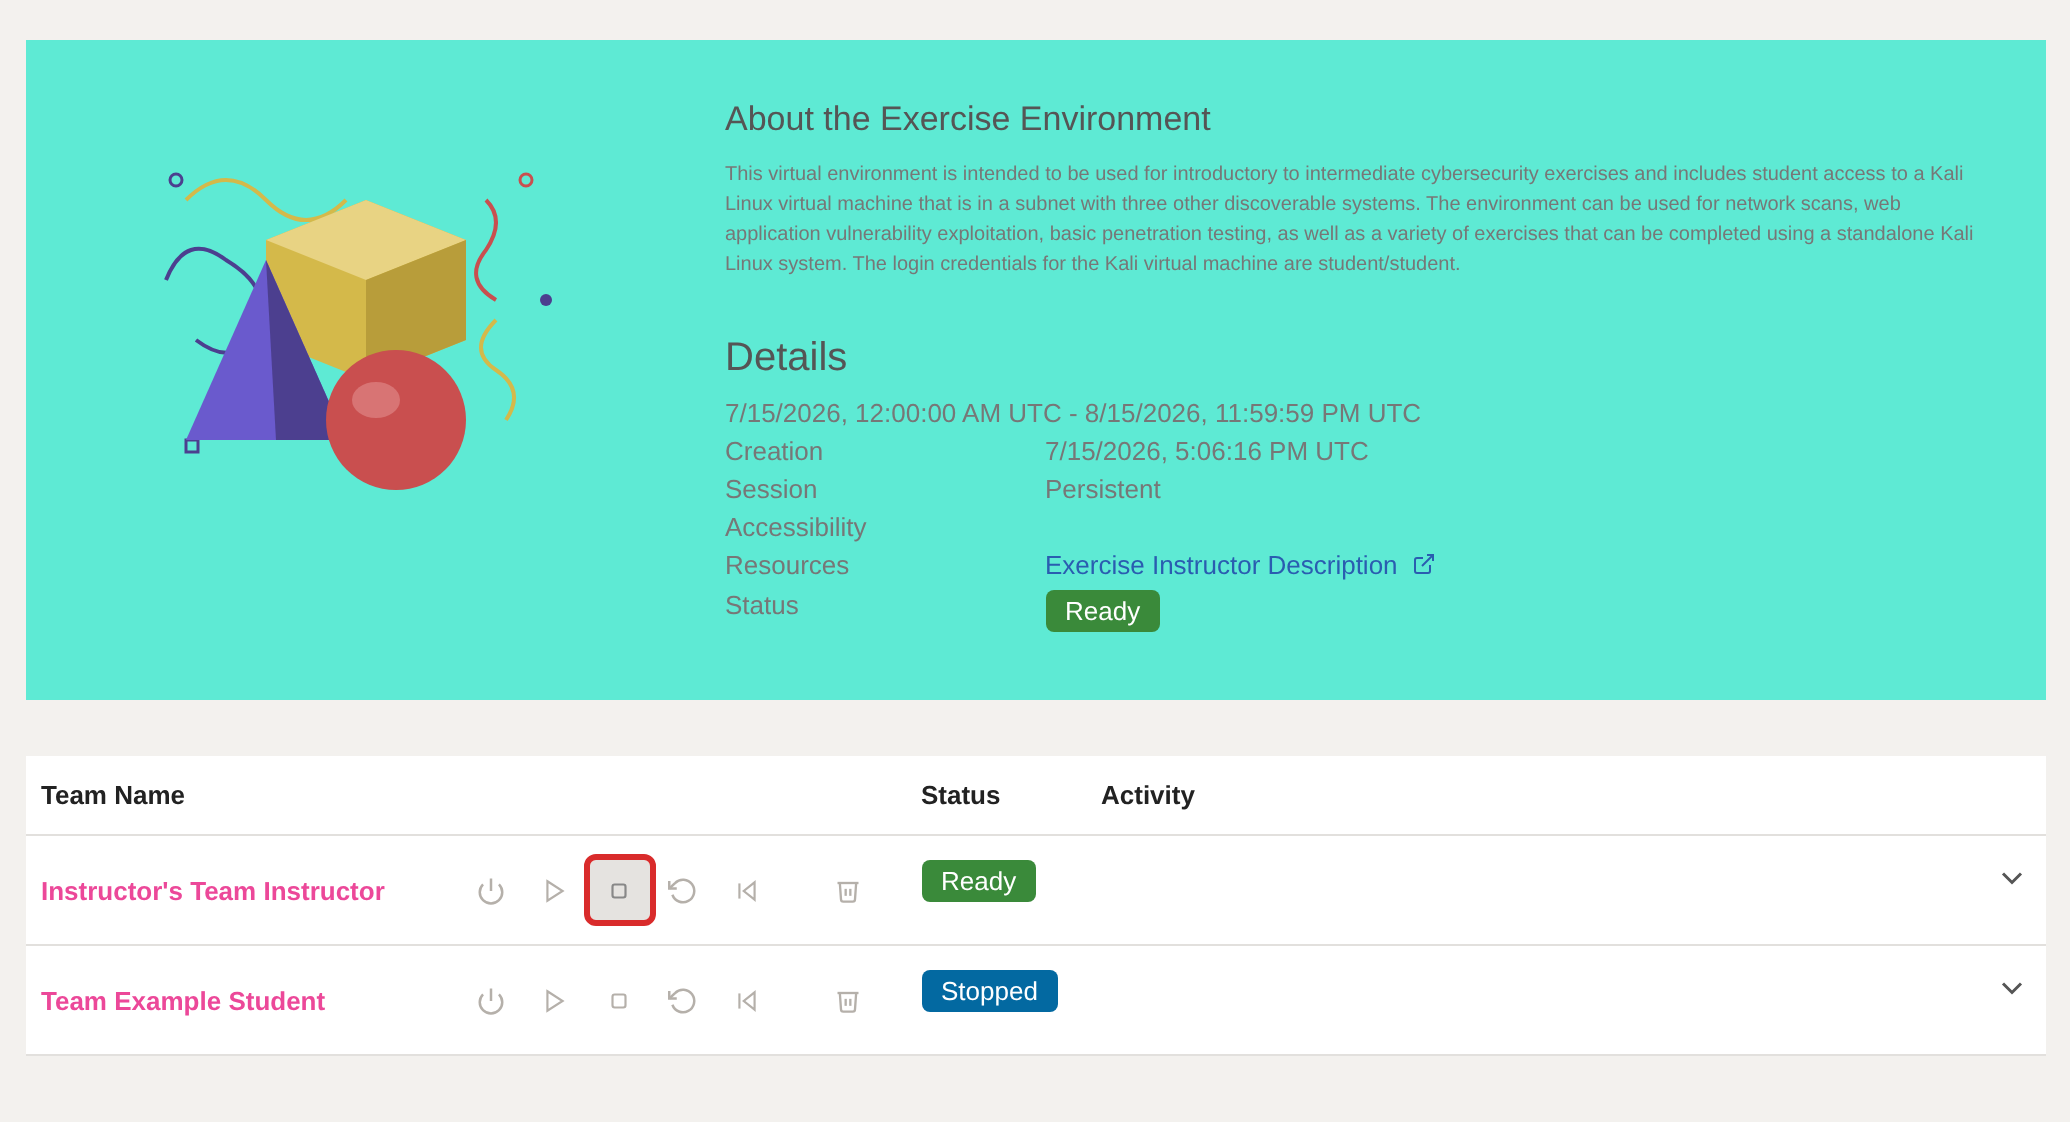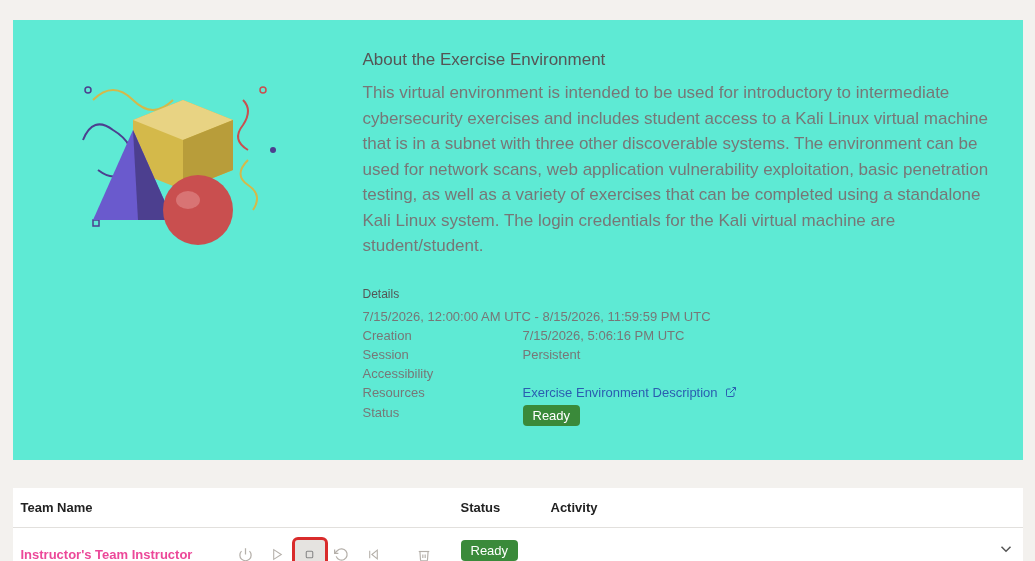--- a/index.html
+++ b/index.html
@@ -29,25 +29,25 @@
 .info-col { flex: 1; }
 .about-heading {
   font-size: 17px;
   font-weight: normal;
   color: #555;
   margin-bottom: 10px;
 }
 .about-text {
   color: #777;
   line-height: 1.5;
-  font-size: 17px;
+  font-size: 10px;
   margin-bottom: 28px;
 }
 .details-heading {
-  font-size: 12px;
+  font-size: 20px;
   font-weight: normal;
   color: #555;
   margin-bottom: 8px;
 }
 .detail-row {
   display: flex;
   margin-bottom: 4px;
   font-size: 13px;
   color: #777;
 }
@@ -155,21 +155,21 @@
     <div class="detail-row">
       <div class="detail-label">Session</div>
       <div class="detail-value">Persistent</div>
     </div>
     <div class="detail-row">
       <div class="detail-label">Accessibility</div>
     </div>
     <div class="detail-row">
       <div class="detail-label">Resources</div>
       <div class="detail-value">
-        <a href="#">Exercise Environment Description</a>
+        <a href="#">Exercise Instructor Description</a>
         <span class="ext-icon">
           <svg width="12" height="12" viewBox="0 0 24 24" fill="none" stroke="#2a5db0" stroke-width="2">
               <path d="M18 13v6a2 2 0 0 1-2 2H5a2 2 0 0 1-2-2V8a2 2 0 0 1 2-2h6"></path>
               <polyline points="15 3 21 3 21 9"></polyline>
               <line x1="10" y1="14" x2="21" y2="3"></line>
             </svg>
         </span>
       </div>
     </div>
     <div class="detail-row">

